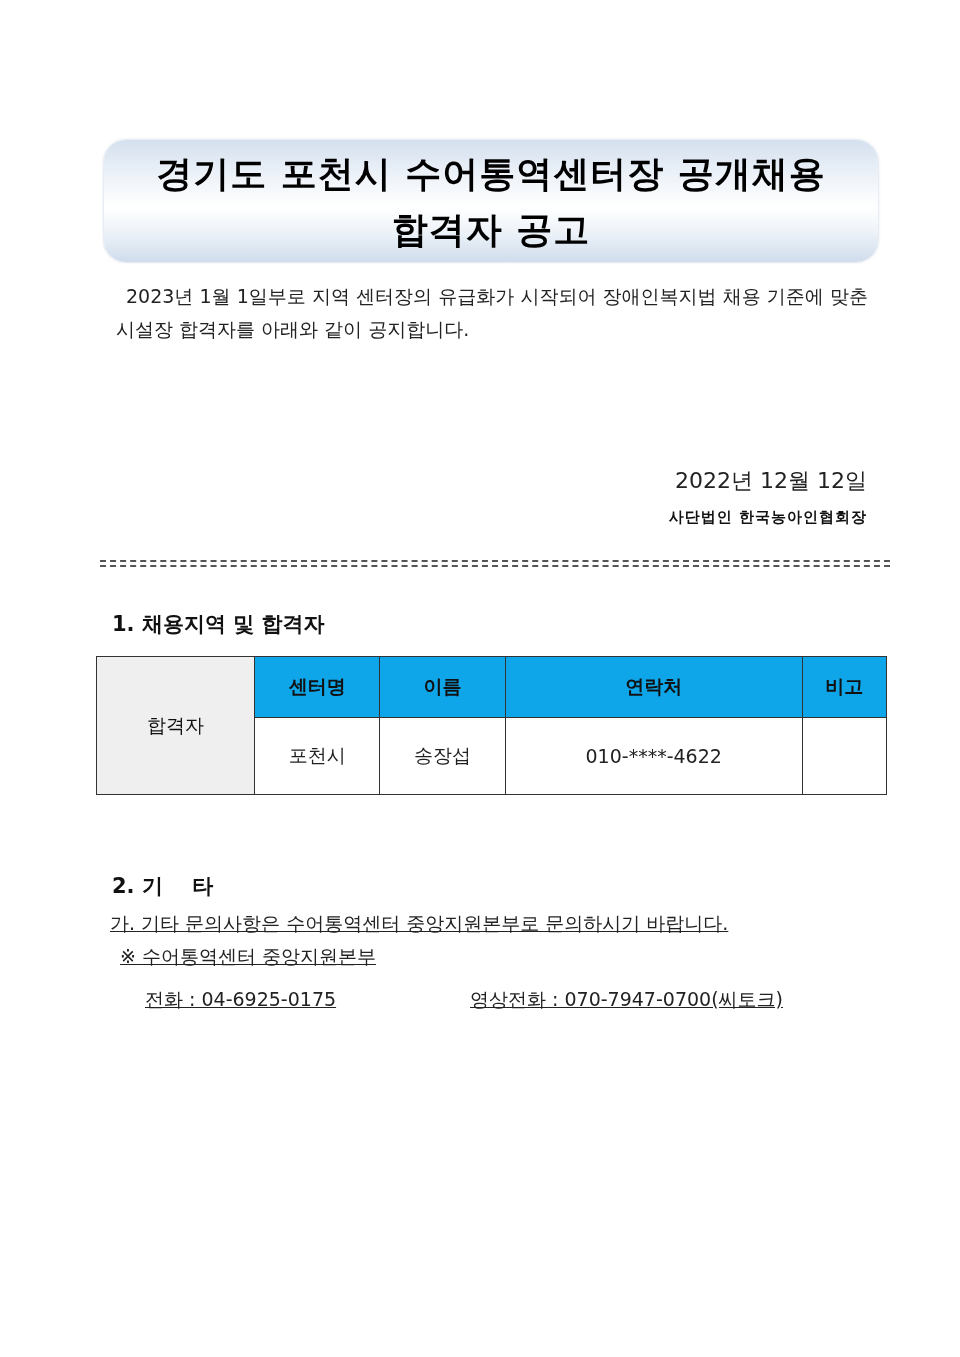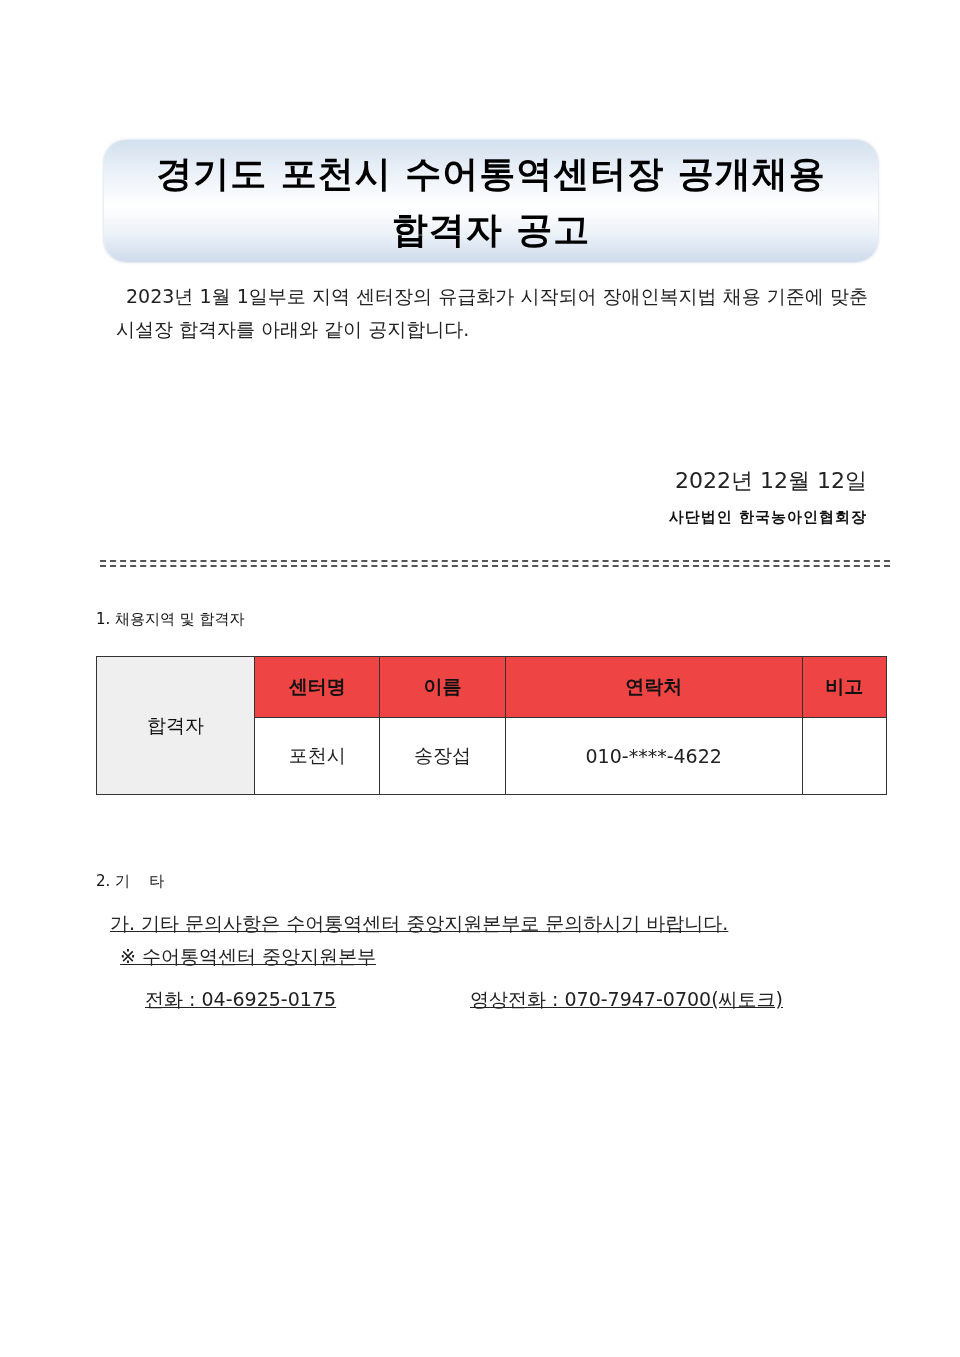--- a/index.html
+++ b/index.html
@@ -35,35 +35,35 @@
     .org {
       position: absolute; right: 93px; top: 508px;
       font-size: 15px; font-weight: bold; color: #111; letter-spacing: 1px;
     }
     .divider {
       position: absolute; left: 100px; top: 560px; width: 790px; height: 7px;
       border-top: 2px dashed #555; border-bottom: 2px dashed #555;
       box-sizing: border-box;
     }
     .section-title {
-      position: absolute; left: 96px;
-      font-size: 15px; font-weight: normal; color: #111;
+      position: absolute; left: 112px;
+      font-size: 21px; font-weight: bold; color: #111;
     }
     .s1 { top: 610px; }
     .s2 { top: 872px; }
     table.result {
       position: absolute; left: 96px; top: 656px; width: 791px; height: 138px;
       border-collapse: collapse;
       font-size: 19px;
     }
     table.result td, table.result th {
       border: 1px solid #333; text-align: center; vertical-align: middle;
       padding: 0;
     }
-    table.result th { background: #ef4444; font-weight: bold; height: 60px; }
+    table.result th { background: #0ea5e9; font-weight: bold; height: 60px; }
     table.result td.rowhead { background: #efefef; font-weight: normal; width: 157px; }
     table.result td.cell { height: 76px; color: #222; }
     .etc {
       position: absolute; font-size: 19px; color: #222; white-space: nowrap; text-decoration: underline;
     }
     .e1 { left: 110px; top: 911px; }
     .e2 { left: 120px; top: 944px; }
     .e3 { left: 145px; top: 987px; }
     .e4 { left: 470px; top: 987px; }
   </style>

